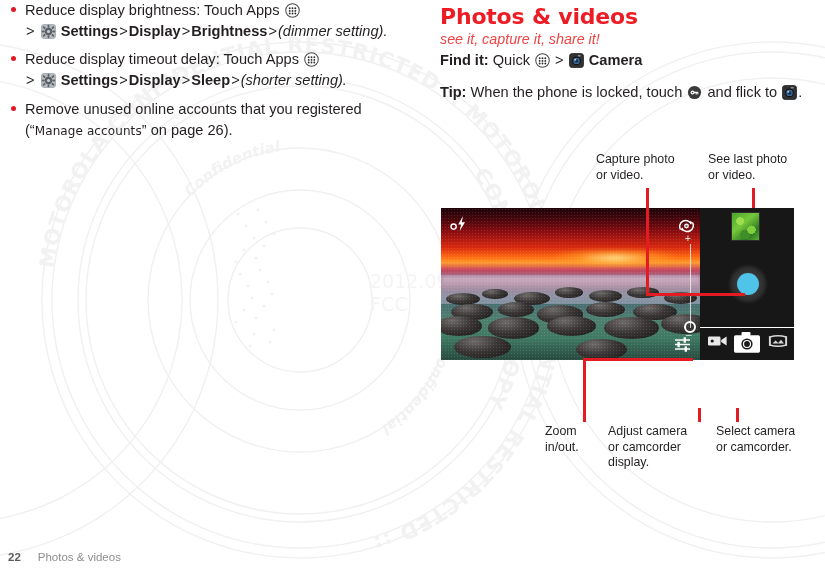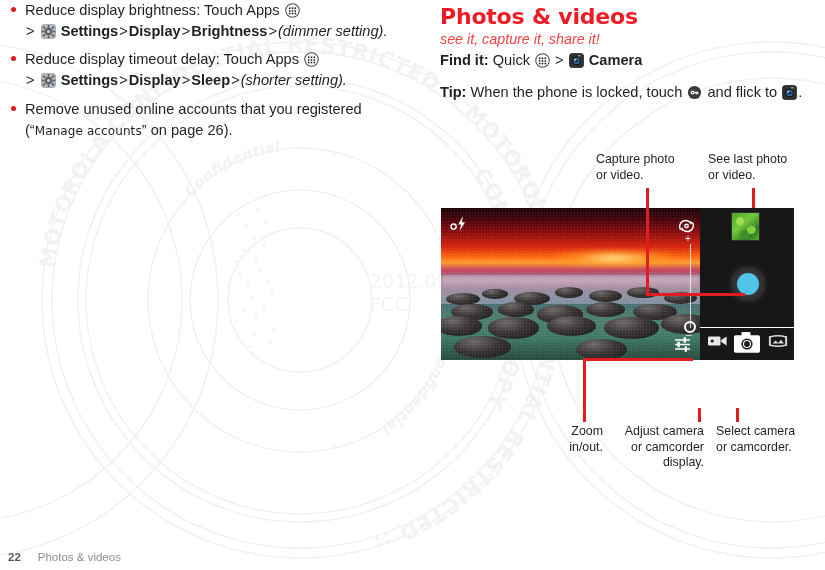--- a/index.html
+++ b/index.html
@@ -129,21 +129,21 @@
     width: 385px;
     height: 320px;
     z-index: 4;
   }
   .cap {
     position: absolute;
     font-size: 12.4px;
     line-height: 1.25;
     color: #231f20;
   }
-  .cap.r { text-align: right; }
+  .cap.r { text-align: left; }
   .leader {
     position: absolute;
     background: #e31b23;
   }
 
   
   #shot {
     position: absolute;
     left: 1px;
     top: 58px;

